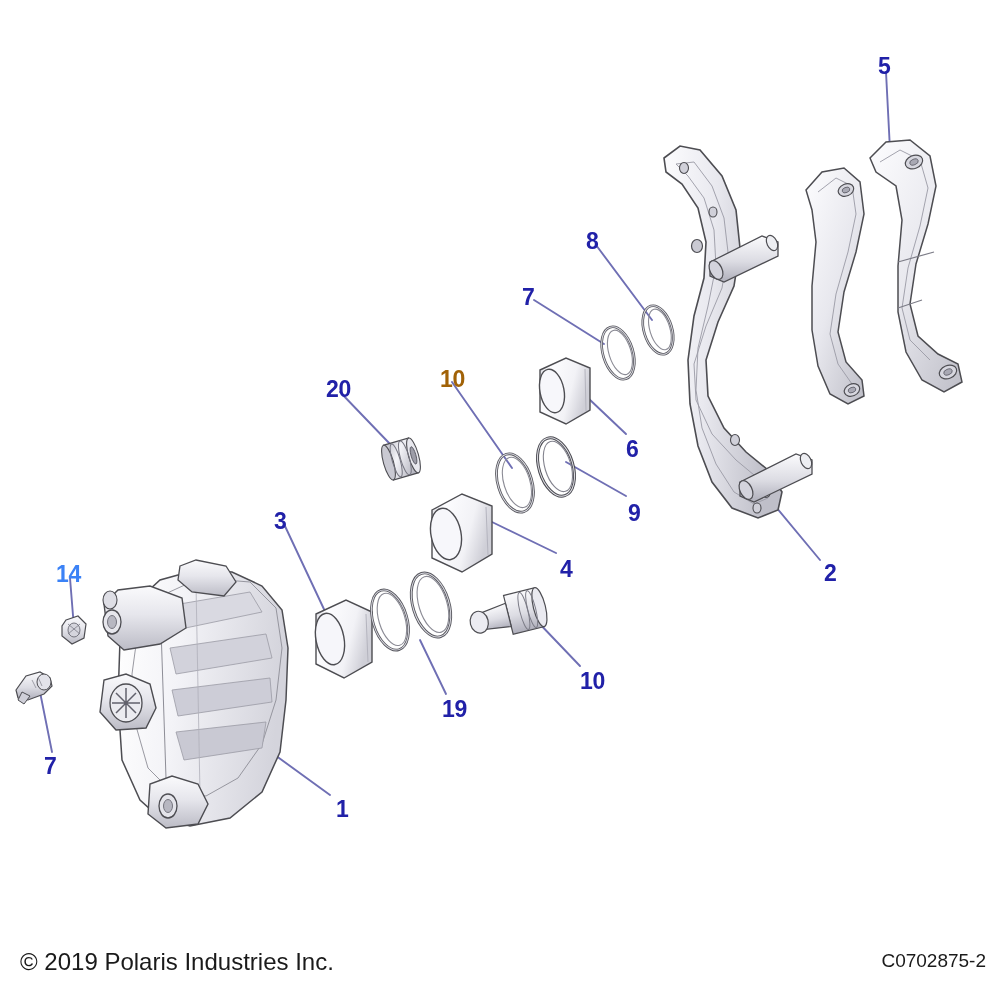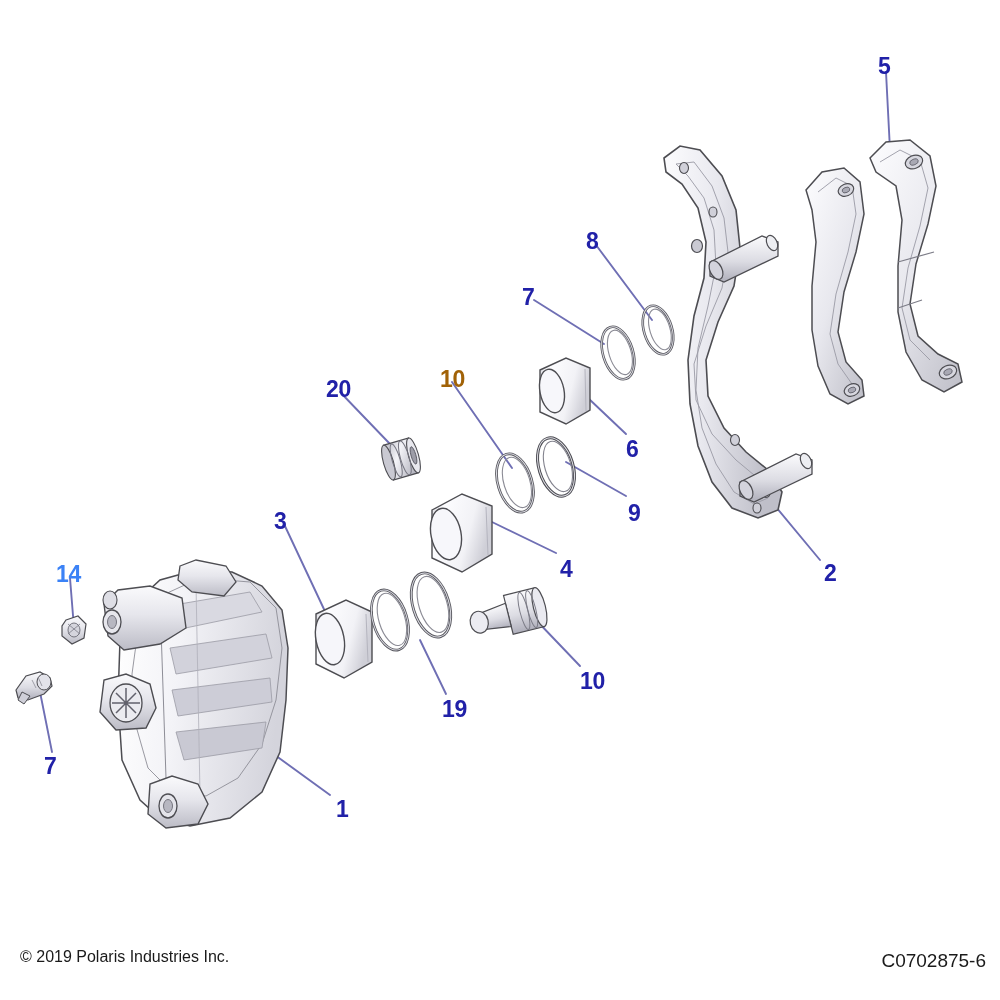--- a/index.html
+++ b/index.html
@@ -22,21 +22,21 @@
     font-size:23px;
     color:#2121a8;
     line-height:1;
     white-space:nowrap;
     pointer-events:auto;
     letter-spacing:-0.2px;
   }
 
   .footer-left{
     position:absolute;left:20px;top:948px;
-    font-size:16px;font-weight:400;color:#1a1a1a;
+    font-size:24px;font-weight:400;color:#1a1a1a;
     font-family:"Liberation Sans", sans-serif;
     white-space:nowrap;
   }
   .footer-right{
     position:absolute;right:14px;top:950px;
     font-size:19px;font-weight:400;color:#1a1a1a;
     font-family:"Liberation Sans", sans-serif;
     white-space:nowrap;
   }
 </style>
@@ -316,15 +316,15 @@
       <div class="callout" style="left: 440px; top: 368px; color: #a16207;">10</div>
       <div class="callout" style="left: 580px; top: 670px; color: rgb(33, 33, 168);">10</div>
       <div class="callout" style="left: 326px; top: 378px; color: rgb(33, 33, 168);">20</div>
       <div class="callout" style="left: 442px; top: 698px; color: rgb(33, 33, 168);">19</div>
       <div class="callout" style="left: 56px; top: 563px; color: #3b82f6;">14</div>
       <div class="callout" style="left: 44px; top: 755px; color: rgb(33, 33, 168);">7</div>
     </div>
 
   <div class="footer-left">© 2019 Polaris Industries Inc.</div>
 
-  <div class="footer-right">C0702875-6</div>
+  <div class="footer-right">C0702875-2</div>
 
 </div>
 
 </body></html>

